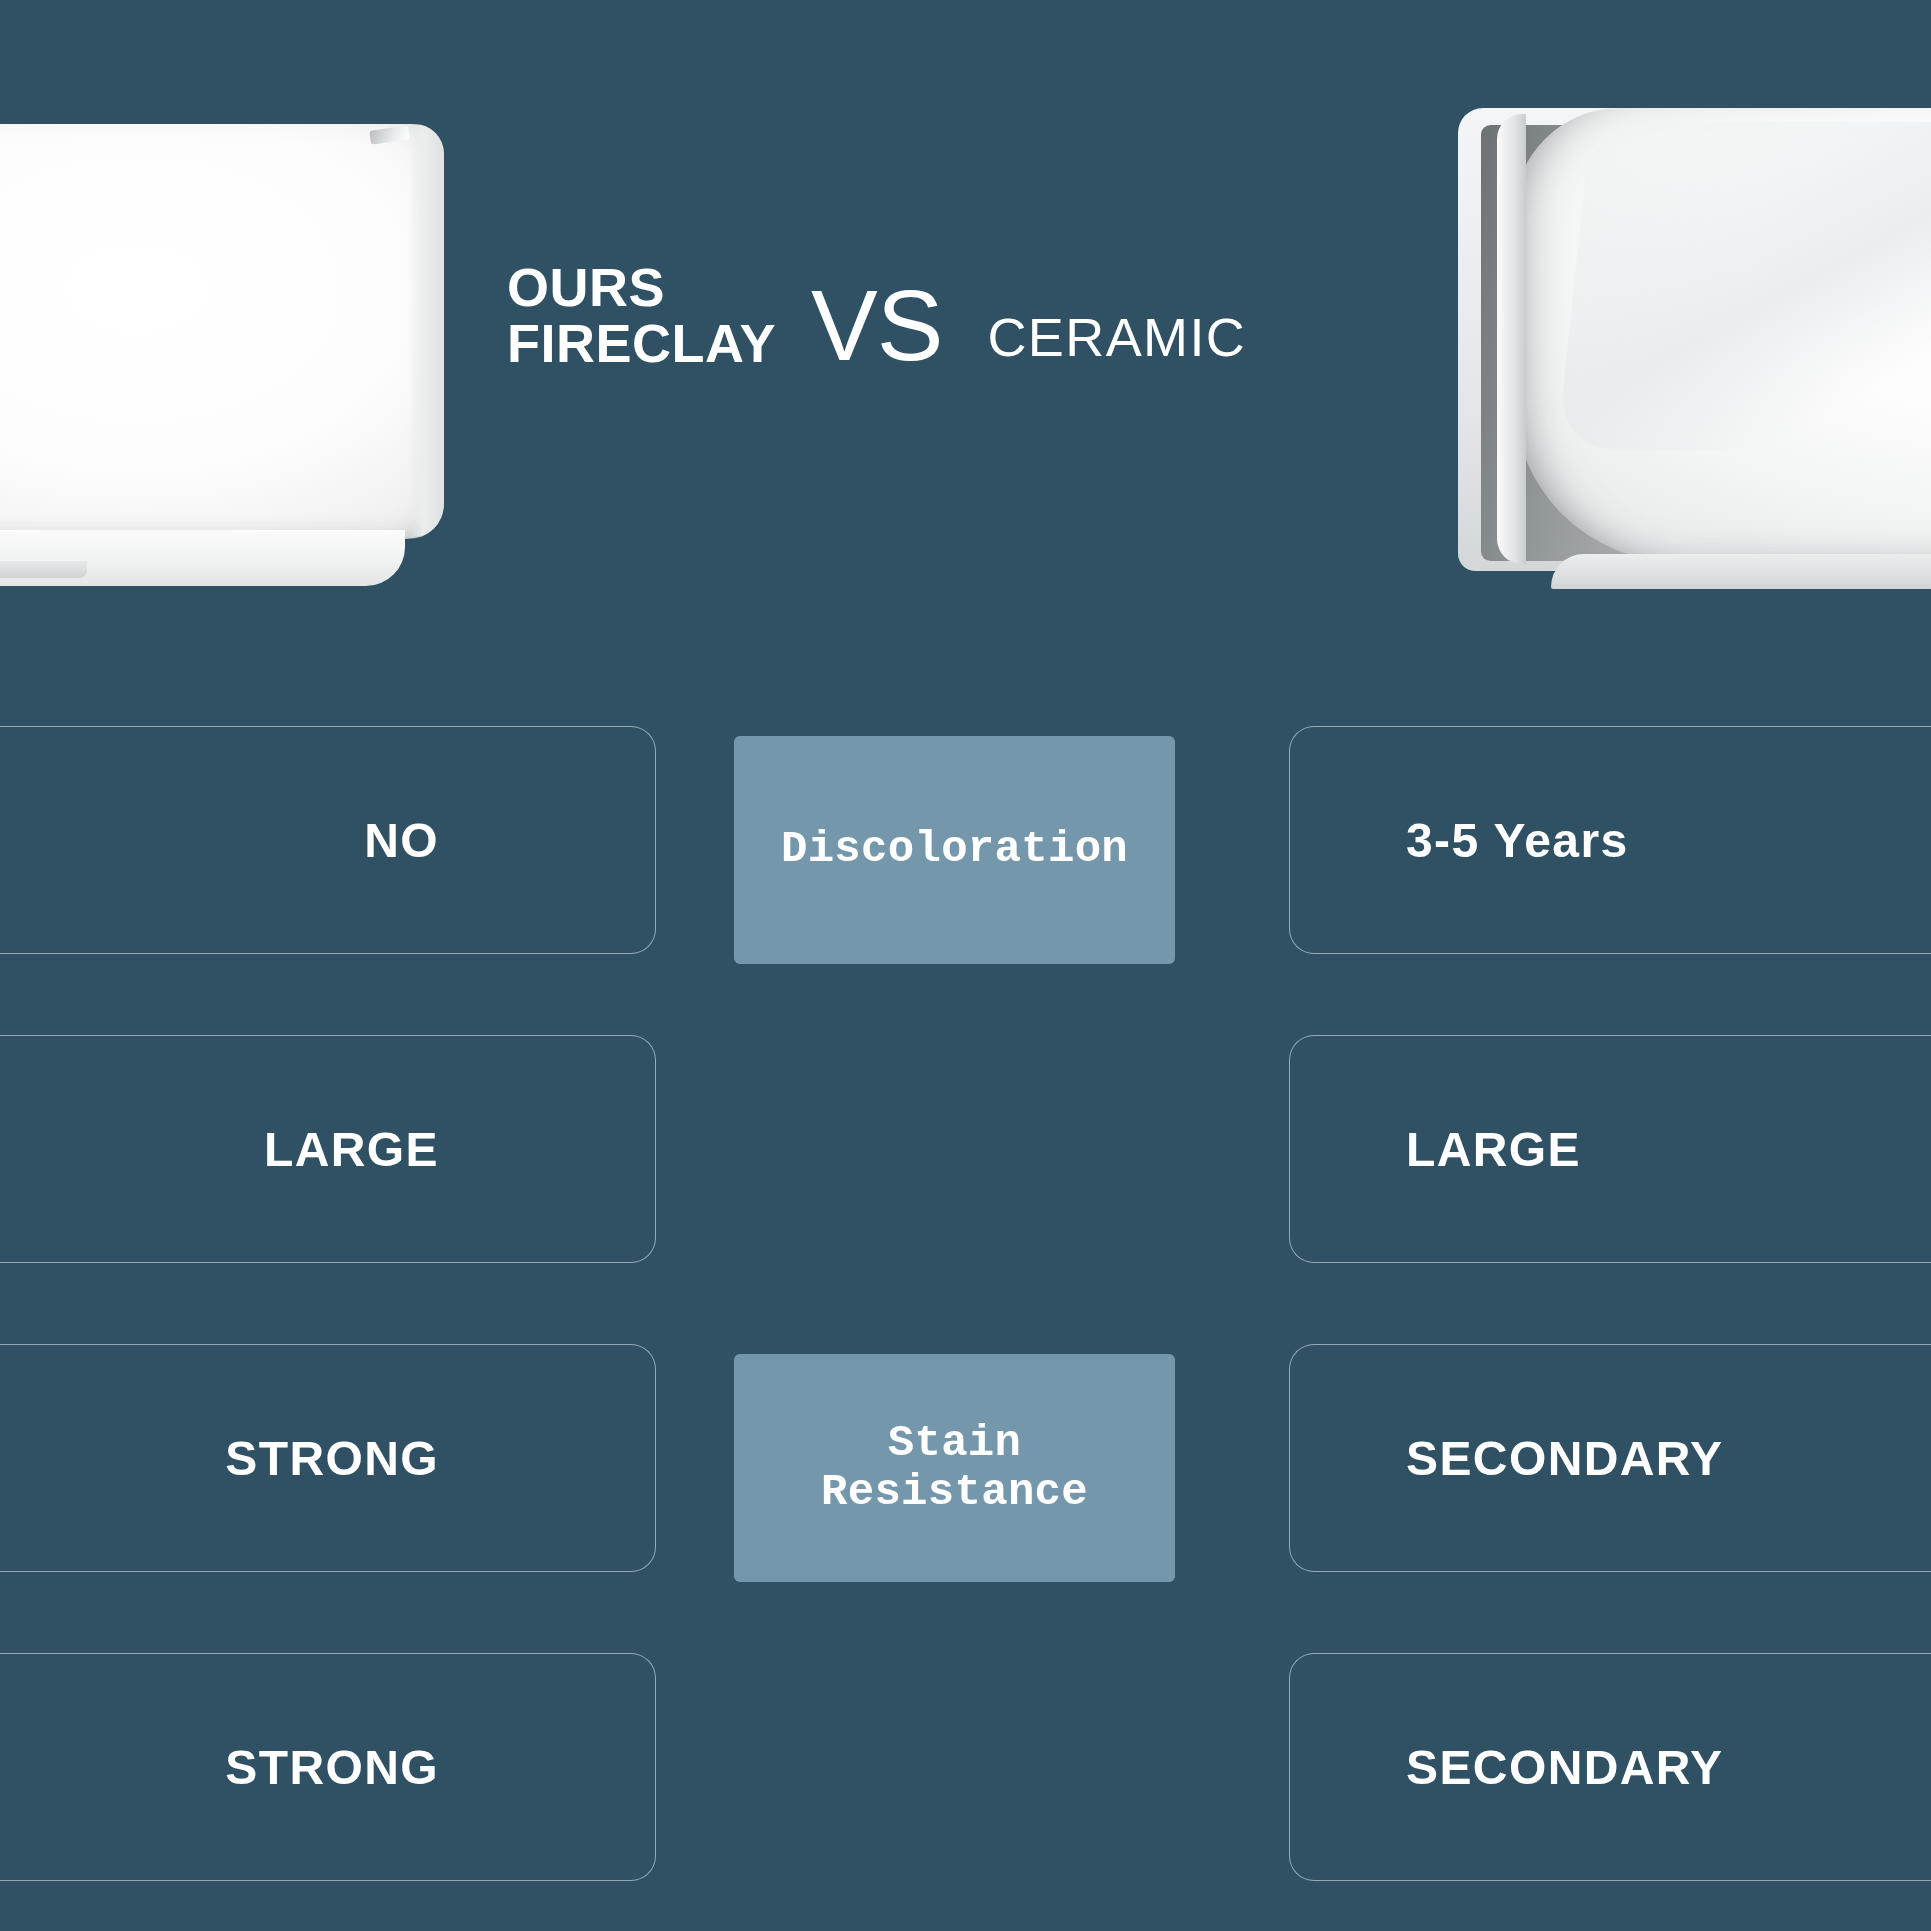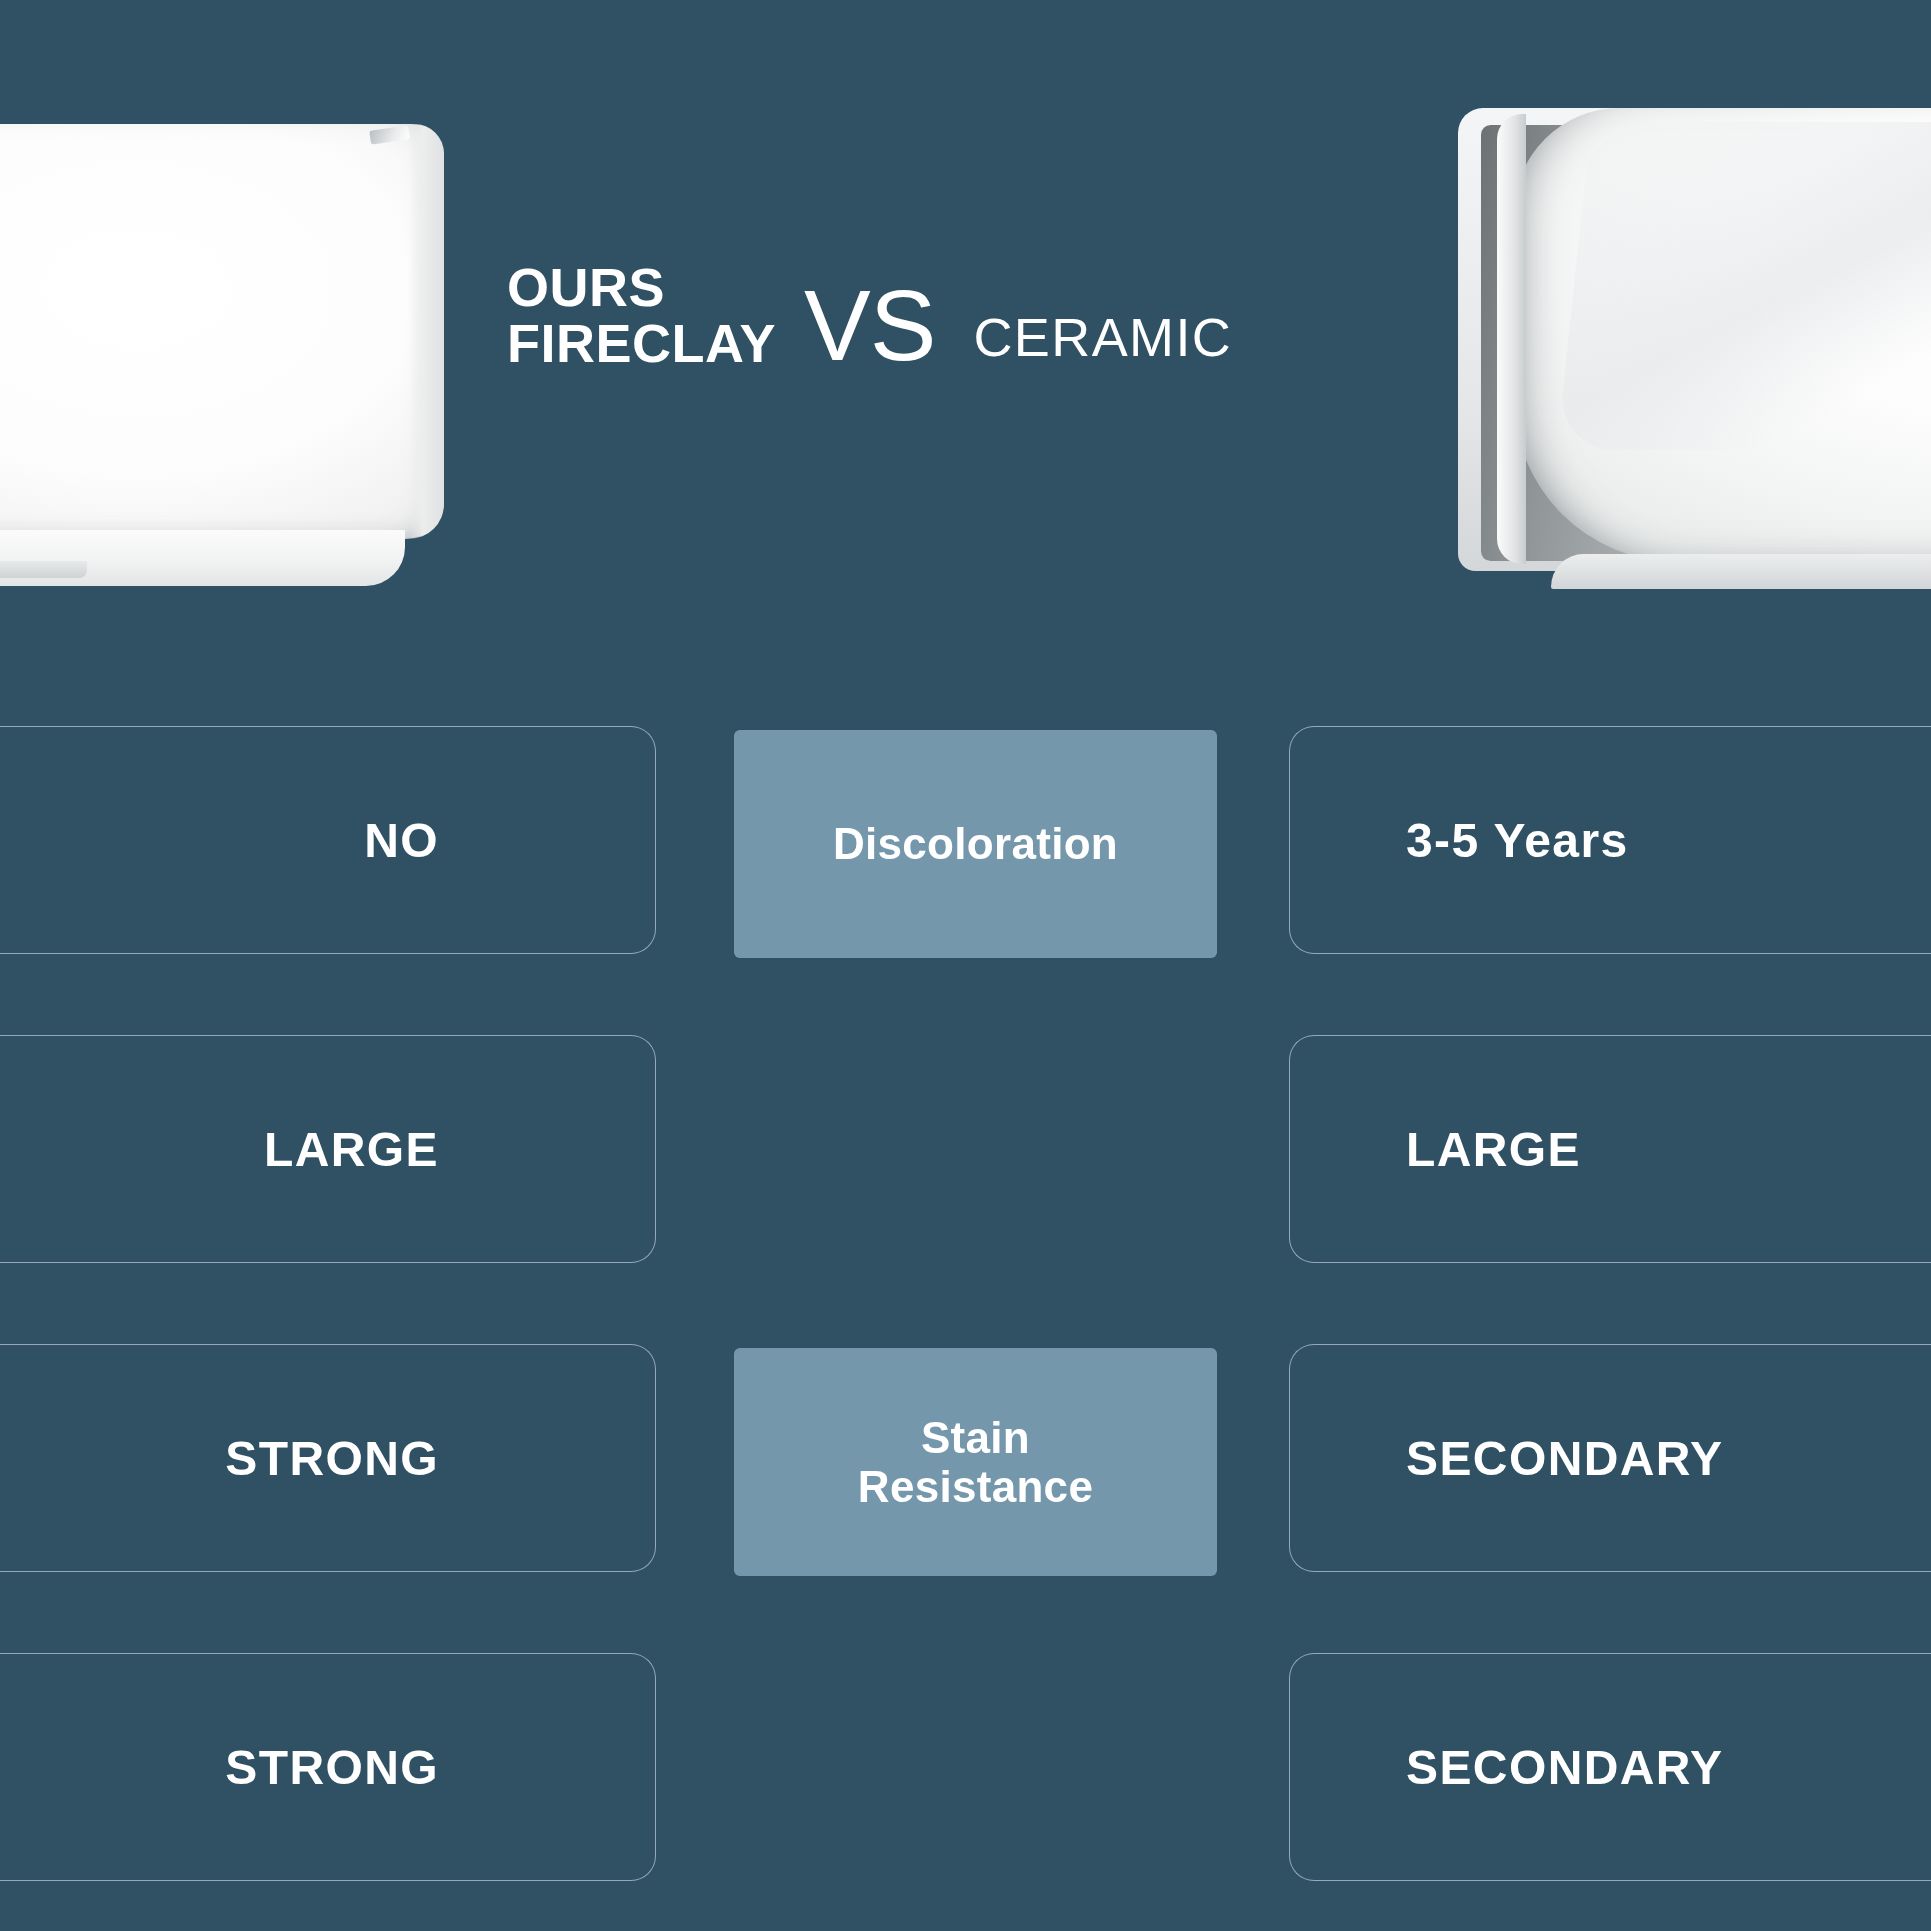--- a/index.html
+++ b/index.html
@@ -129,21 +129,21 @@
   }
 
   
   .title-block {
     position: absolute;
     left: 507px;
     top: 259px;
     width: 966px;
     display: flex;
     align-items: flex-end;
-    gap: 5px;
+    gap: 12px;
   }
   .title-ours {
     color: #ffffff;
     font-weight: 700;
     font-size: 54px;
     line-height: 1.04;
     letter-spacing: 0.5px;
     white-space: pre-line;
     text-align: left;
   }
@@ -192,29 +192,30 @@
     display: flex;
     align-items: center;
     justify-content: flex-end;
     padding-right: 216px;
   }
 
   
   .cell-center {
     position: absolute;
     left: 734px;
-    top: 4px;
-    width: 483px;
+    top: 10px;
+    width: 441px;
     height: 228px;
     background: #7497AC;
     border-radius: 5.8px;
     display: flex;
     align-items: center;
     justify-content: center;
     text-align: center;
+    font-family: Liberation Mono, monospace;
   }
 
   
   .cell-right {
     position: absolute;
     left: 1289px;
     top: 0;
     width: 734px;
     height: 228px;
     border: 1.9px solid #93AAB8;

